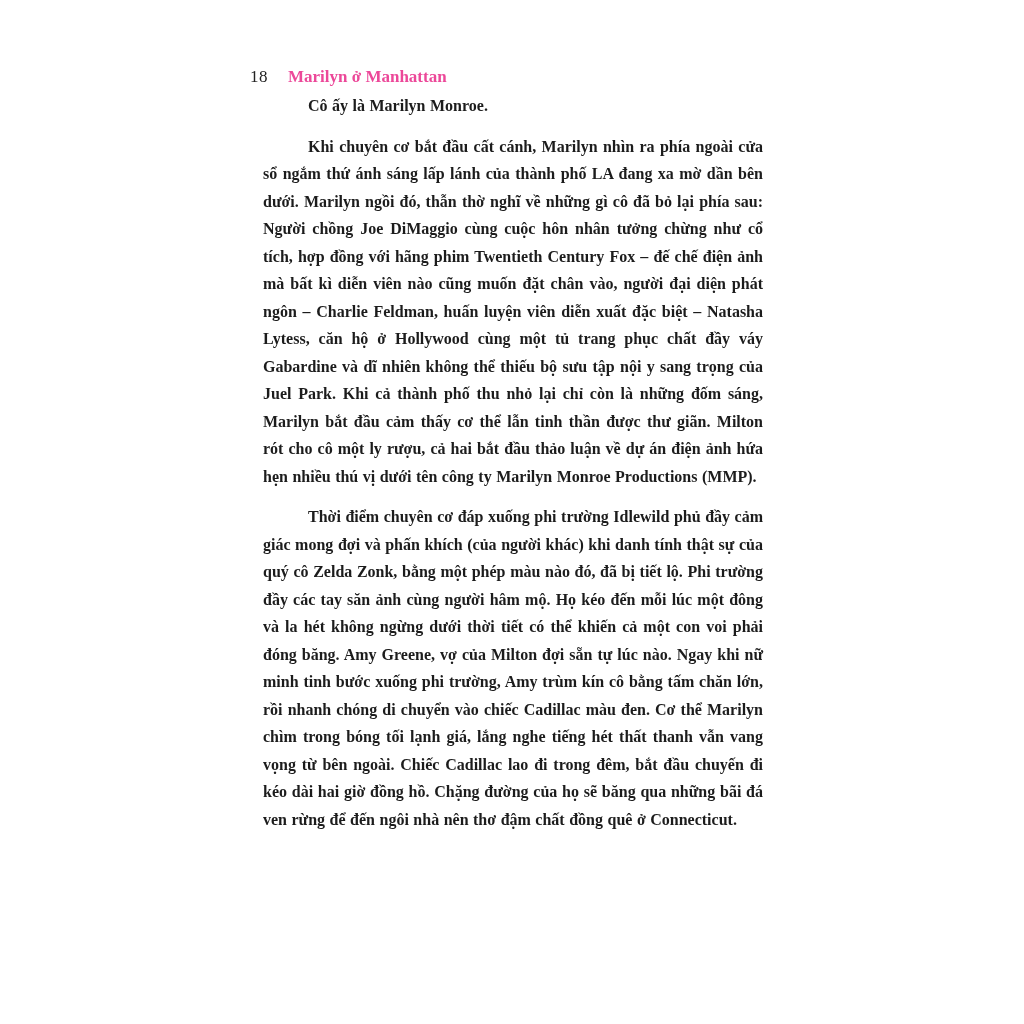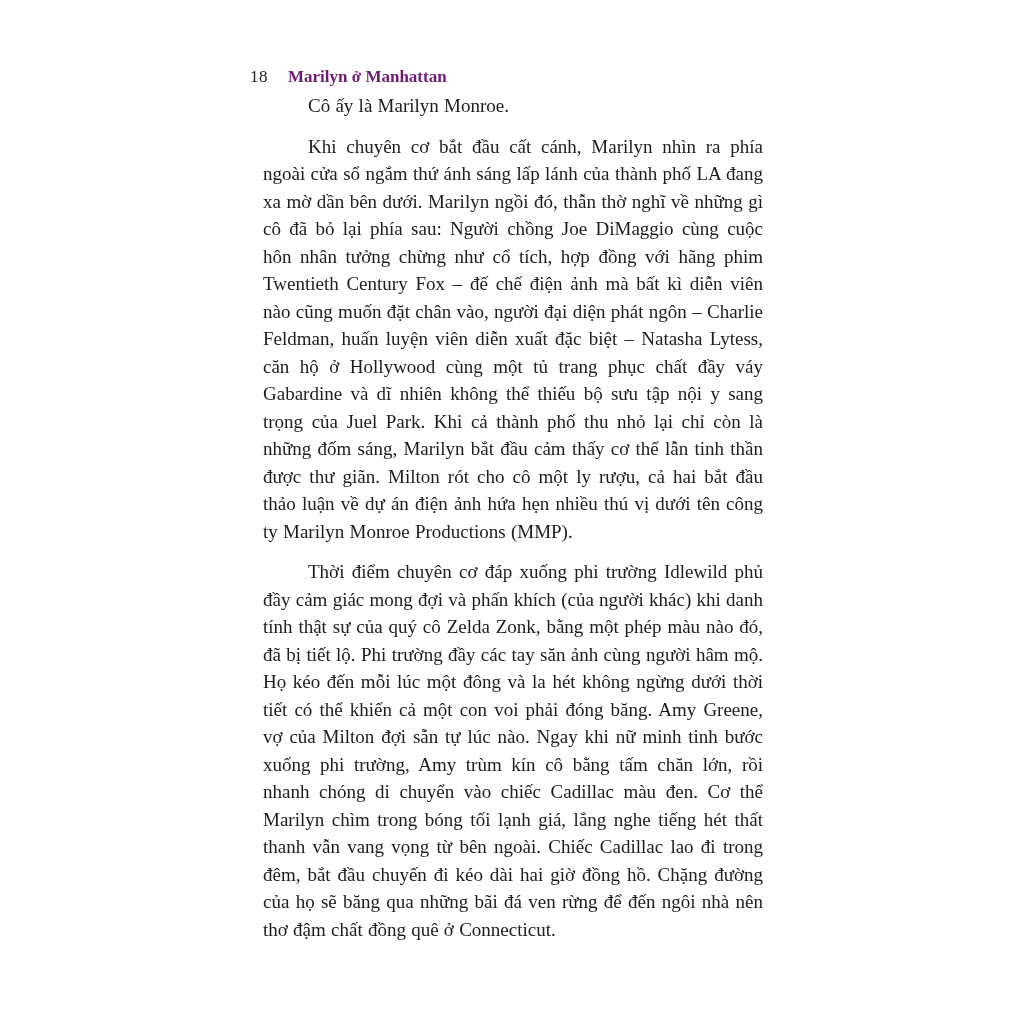--- a/index.html
+++ b/index.html
@@ -27,36 +27,37 @@
     line-height: 20px;
   }
   .page-number {
     font-weight: normal;
     letter-spacing: 0.5px;
     color: #222222;
   }
   .running-title {
     margin-left: 20px;
     font-weight: bold;
-    color: #701a75;
+    color: #ec4899;
   }
   .text-column {
     position: absolute;
     top: 92px;
     left: 263px;
     width: 500px;
   }
   .text-column p {
     margin: 0 0 13px 0;
-    font-size: 19px;
+    font-size: 16px;
     line-height: 27.5px;
     text-align: justify;
     text-indent: 45px;
     color: #1c1c1c;
     word-spacing: 0.5px;
+    font-weight: bold;
   }
 </style>
 </head>
 <body>
 
 <div class="page">
 
   <div class="running-header">
     <span class="page-number">18</span>
     <span class="running-title">Marilyn ở Manhattan</span>

